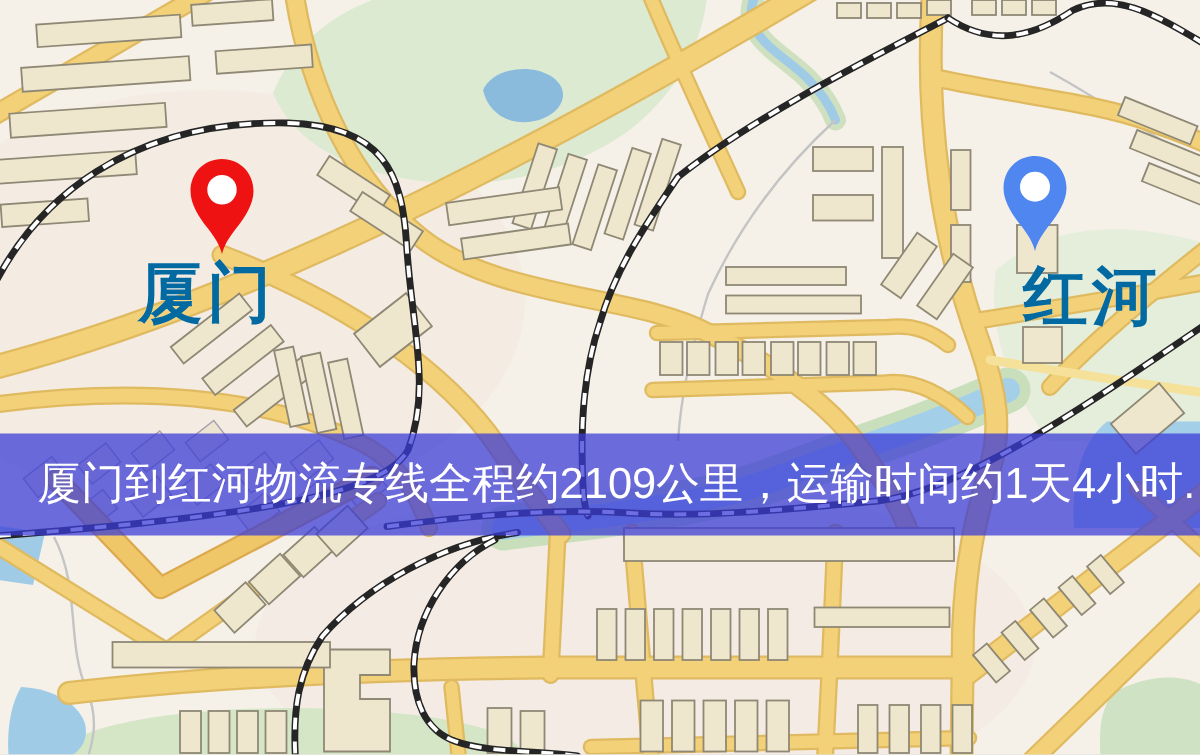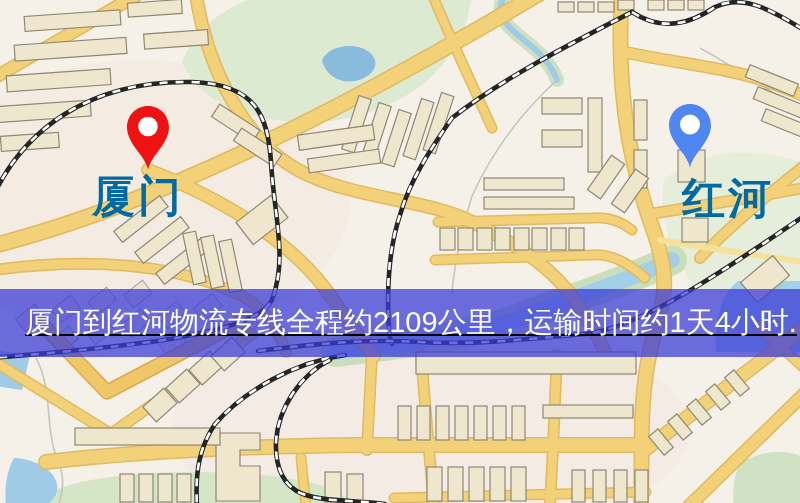--- a/index.html
+++ b/index.html
@@ -19,21 +19,21 @@
   
   .pin{position:absolute;width:44px;height:66px;}
   .pin-origin{left:126px;top:105px;}
   .pin-dest{left:668px;top:103px;}
   .place-label{position:absolute;font-family:"Liberation Serif", serif;
                font-weight:bold;font-size:43px;line-height:1;letter-spacing:3px;
                text-shadow:0 0 1px rgba(255,255,255,.3);white-space:nowrap;}
   .label-origin{left:92px;top:175px;color:#0369a1;}
   .label-dest{left:642px;top:177px;color:#0369a1;margin-left:40px;}
   .banner{position:absolute;left:0;top:289px;width:800px;height:68px;
-          background:rgba(58,60,214,0.74);display:flex;align-items:center;text-decoration:underline;}
+          background:rgba(58,60,214,0.74);display:flex;align-items:center;}
   .banner-text{color:#ffffff;font-size:29px;padding-left:25px;white-space:nowrap;
                font-family:"Liberation Sans", sans-serif;}
 </style>
 </head>
 <body>
 
 <div class="stage">
 
   <svg class="map" width="800" height="503" viewBox="0 0 800 503" aria-hidden="true">
     <defs>

